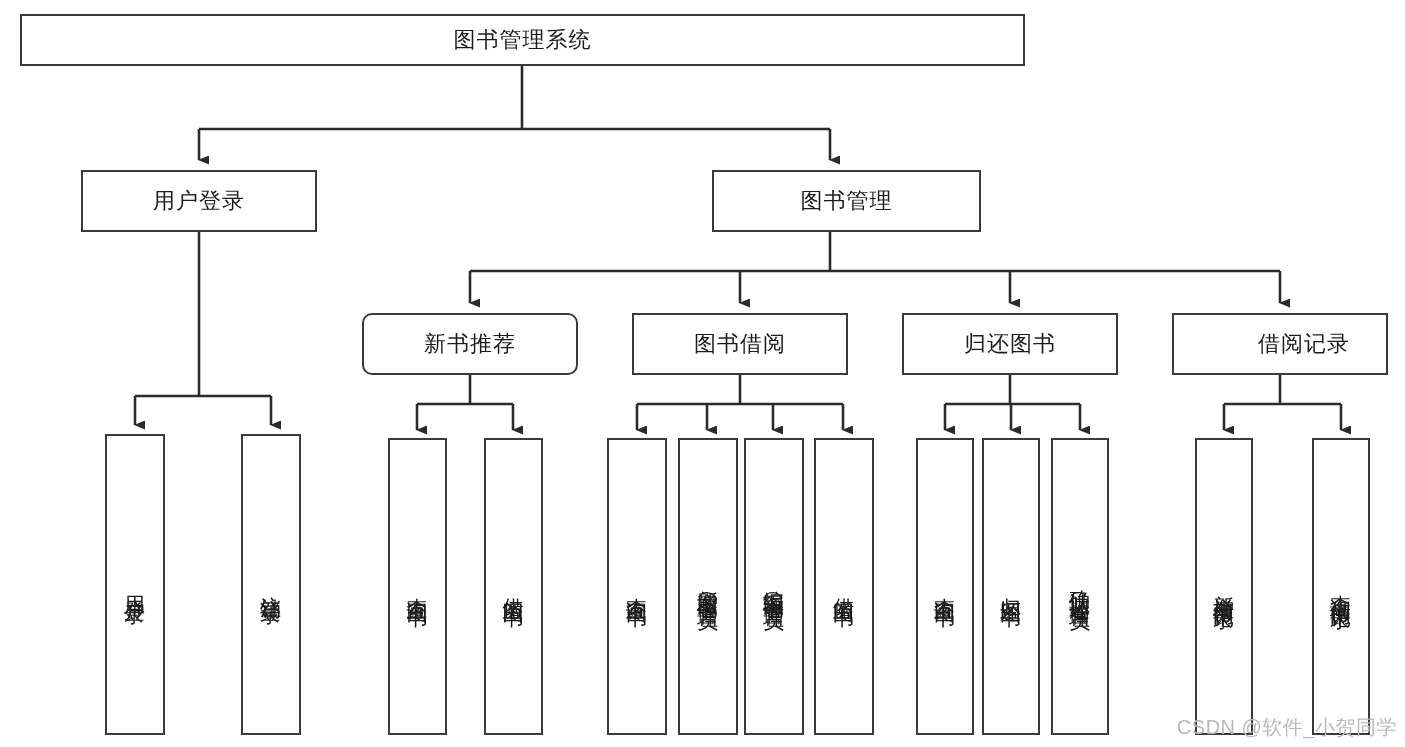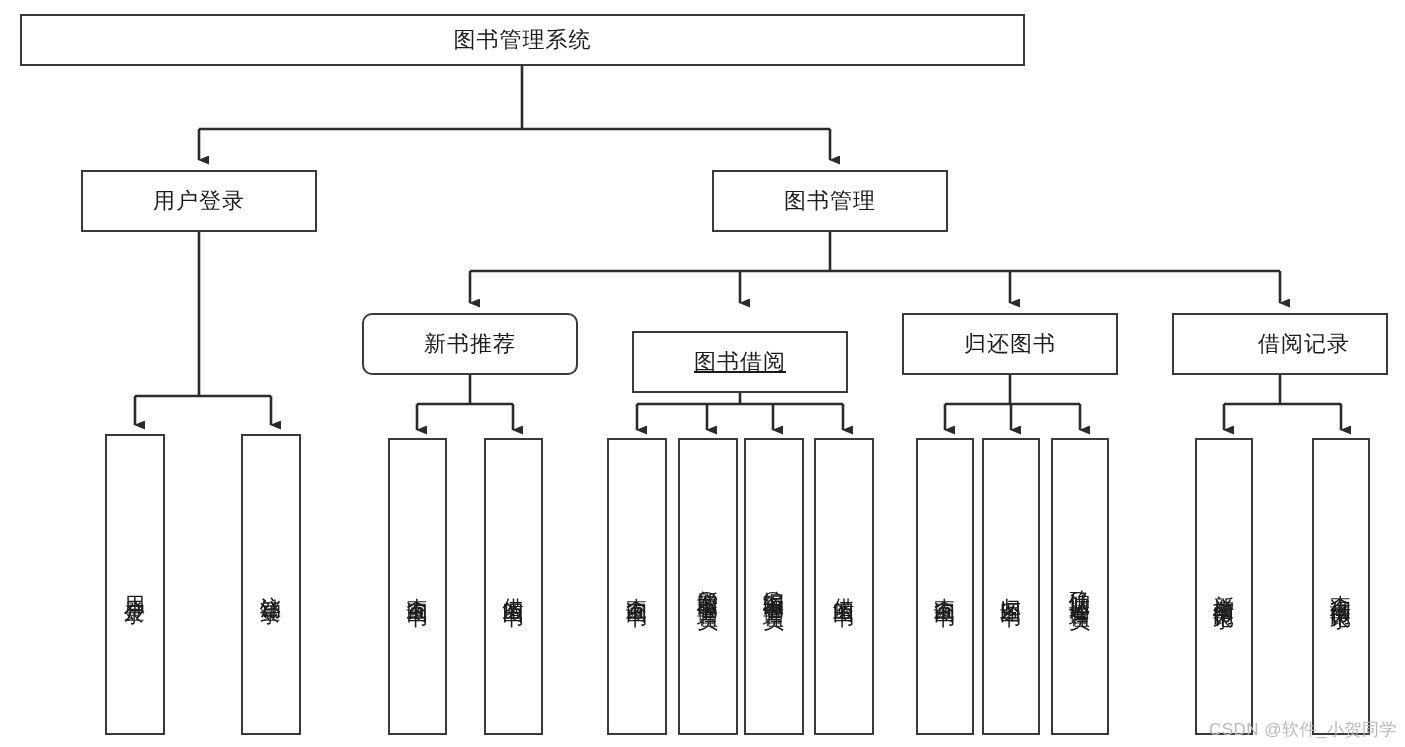--- a/index.html
+++ b/index.html
@@ -55,21 +55,21 @@
     text-orientation: upright;
     font-size: 21px;
     letter-spacing: 3px;
     line-height: 1.0;
     white-space: nowrap;
   }
   #watermark {
     position: absolute;
     right: 8px;
     bottom: 6px;
-    font-size: 17px;
+    font-size: 20px;
     color: #b9b9b9;
     letter-spacing: 0.5px;
     z-index: 5;
     white-space: nowrap;
   }
 </style>
 </head>
 <body>
 
 <div id="diagram-root">
@@ -124,28 +124,28 @@
     </g>
   </svg>
 
   <div class="node node-h" style="left:20px; top:14px; width:1005px; height:52px;">
     <span class="node-label">图书管理系统</span>
   </div>
 
   <div class="node node-h" style="left:81px; top:170px; width:236px; height:62px;">
     <span class="node-label">用户登录</span>
   </div>
-  <div class="node node-h" style="left:712px; top:170px; width:236px; height:62px;">
+  <div class="node node-h" style="left:712px; top:170px; width:269px; height:62px;">
     <span class="node-label">图书管理</span>
   </div>
 
   <div class="node node-h" style="left:362px; top:313px; width:216px; height:62px;border-radius:10px;">
     <span class="node-label">新书推荐</span>
   </div>
-  <div class="node node-h" style="left:632px; top:331px; width:216px; height:62px;text-decoration:underline;">
+  <div class="node node-h" style="left:632px; top:313px; width:216px; height:62px;">
     <span class="node-label">图书借阅</span>
   </div>
   <div class="node node-h" style="left:902px; top:313px; width:216px; height:62px;">
     <span class="node-label">归还图书</span>
   </div>
   <div class="node node-h" style="left:1172px; top:313px; width:216px; height:62px;padding-left:48px;">
     <span class="node-label">借阅记录</span>
   </div>
 
   <div class="node node-v" style="left:105px; top:434px; width:60px; height:301px;">

